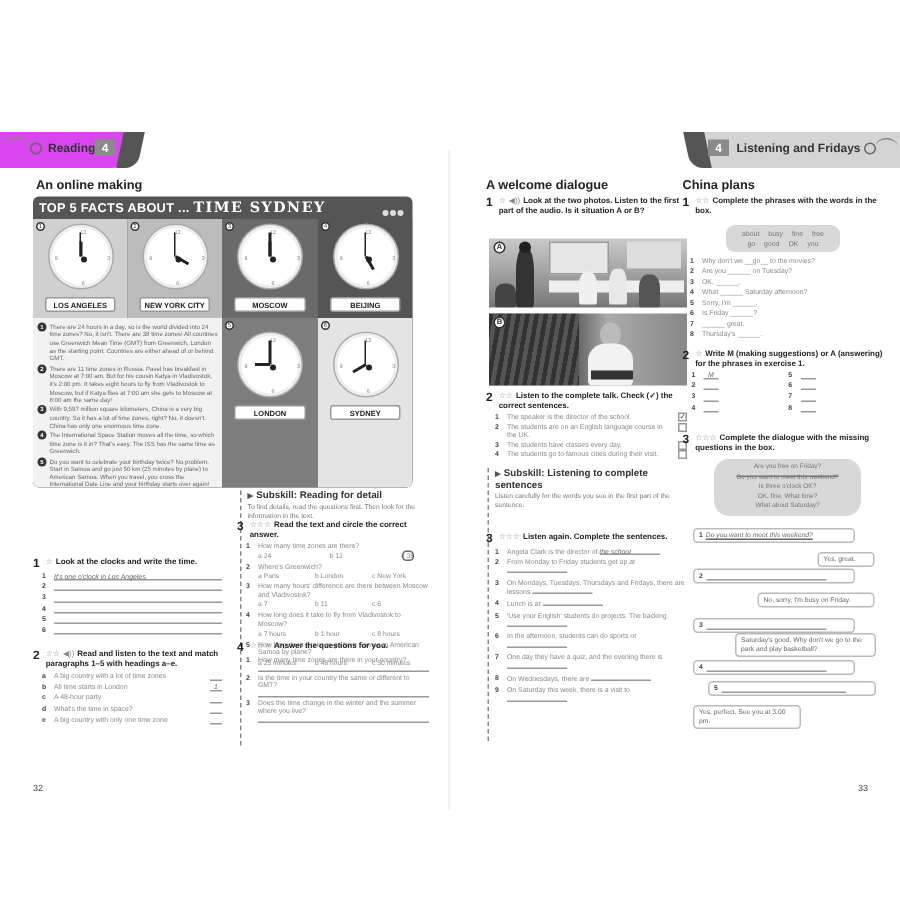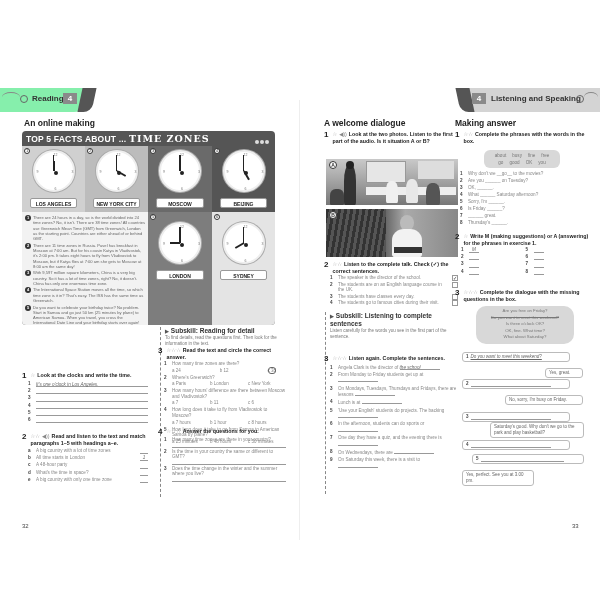--- a/index.html
+++ b/index.html
@@ -3,21 +3,21 @@
 <meta charset="utf-8">
 <style>
   * { box-sizing: border-box; margin: 0; padding: 0; }
   html, body { width: 600px; height: 600px; background: #fff; overflow: hidden; }
   body { font-family: "Liberation Sans", sans-serif; color: #333; position: relative; }
 
   .page { position: absolute; top: 0; height: 600px; }
   .page.left { left: 0; width: 300px; }
 
   
-  .tab-left { position: absolute; left: 0; top: 88px; width: 88px; height: 24px; background: #86efac; border-radius: 0 0 14px 0; }
+  .tab-left { position: absolute; left: 0; top: 88px; width: 88px; height: 24px; background: #d946ef; border-radius: 0 0 14px 0; }
   .tab-left .dark { position: absolute; right: -6px; top: 0; width: 14px; height: 24px; background: #555; border-radius: 0 0 8px 0; transform: skewX(-12deg); }
   .tab-left .swirl { position: absolute; left: 2px; top: 4px; width: 18px; height: 10px; border-top: 1.5px solid #888; border-radius: 50% 50% 0 0; }
   .tab-left .icon { position: absolute; left: 20px; top: 7px; width: 8px; height: 8px; border: 1px solid #666; border-radius: 50%; }
   .tab-left .lbl { position: absolute; left: 32px; top: 6px; font-size: 8px; font-weight: bold; color: #333; }
   .tab-left .num { position: absolute; left: 63px; top: 5px; width: 14px; height: 11px; background: #8a8a8a; color: #fff; font-size: 8px; font-weight: bold; text-align: center; line-height: 11px; }
 
   .tab-right { position: absolute; right: 0; top: 88px; width: 138px; height: 24px; background: #d4d4d4; border-radius: 0 0 0 14px; }
   .tab-right .dark { position: absolute; left: -4px; top: 0; width: 14px; height: 24px; background: #555; border-radius: 0 0 0 8px; transform: skewX(12deg); }
   .tab-right .num { position: absolute; left: 10px; top: 5px; width: 14px; height: 11px; background: #8a8a8a; color: #fff; font-size: 8px; font-weight: bold; text-align: center; line-height: 11px; }
   .tab-right .lbl { position: absolute; left: 29px; top: 6px; font-size: 8px; font-weight: bold; color: #333; }
@@ -89,21 +89,21 @@
     <div class="icon"></div>
     <span class="lbl">Reading</span>
     <span class="num">4</span>
     <div class="dark"></div>
   </div>
   <div class="section-title" style="left:24px;top:118px;">An online making</div>
 
   <div class="info">
     <div class="info-head">
       <span>TOP 5 FACTS ABOUT ...</span>
-      <span class="big">TIME ZONES</span>
+      <span class="big">TIME SYDNEY</span>
       <span class="dots"><i></i><i></i><i></i></span>
     </div>
     <div id="clocks">
         <div class="cell" style="left: 0px; top: 15px; width: 63px; height: 66px; background: rgb(208, 208, 208);">
           <span class="no">1</span>
           <div class="clock" style="left: 10.5px; top: 4px;">
             <span class="tick" style="left: 19px; top: 1px;">12</span>
             <span class="tick" style="left: 37px; top: 18px;">3</span>
             <span class="tick" style="left: 20px; top: 35px;">6</span>
             <span class="tick" style="left: 2px; top: 18px;">9</span>
@@ -352,27 +352,27 @@
         <div style="margin-left: 8px; border-bottom: 0.6px solid rgb(153, 153, 153); height: 5px;"></div>
       </div>
   </div>
 
   <div class="pn" style="left:22px;">32</div>
 </div>
 
 <div class="tab-right">
   <div class="dark"></div>
   <span class="num">4</span>
-  <span class="lbl">Listening and Speaking</span>
+  <span class="lbl">Listening and Fridays</span>
   <div class="icon"></div>
   <div class="swirl"></div>
 </div>
 
 <div class="section-title" style="left:324px;top:118px;">A welcome dialogue</div>
-<div class="section-title" style="left:455px;top:118px;">Making answer</div>
+<div class="section-title" style="left:455px;top:118px;">China plans</div>
 
 <div class="ex" style="left:324px;top:131px;width:134px;">
   <div class="ex-h">
     <span class="n">1</span>
     <span><span class="star">☆</span><span class="star">◀))</span><span>Look at the two photos. Listen to the first part of the audio. Is it situation A or B?</span></span>
   </div>
 </div>
 
 <div class="photo photoA">
   <div style="position:absolute;left:40px;top:2px;width:40px;height:22px;background:#e6e6e6;border:1px solid #999;"></div>

